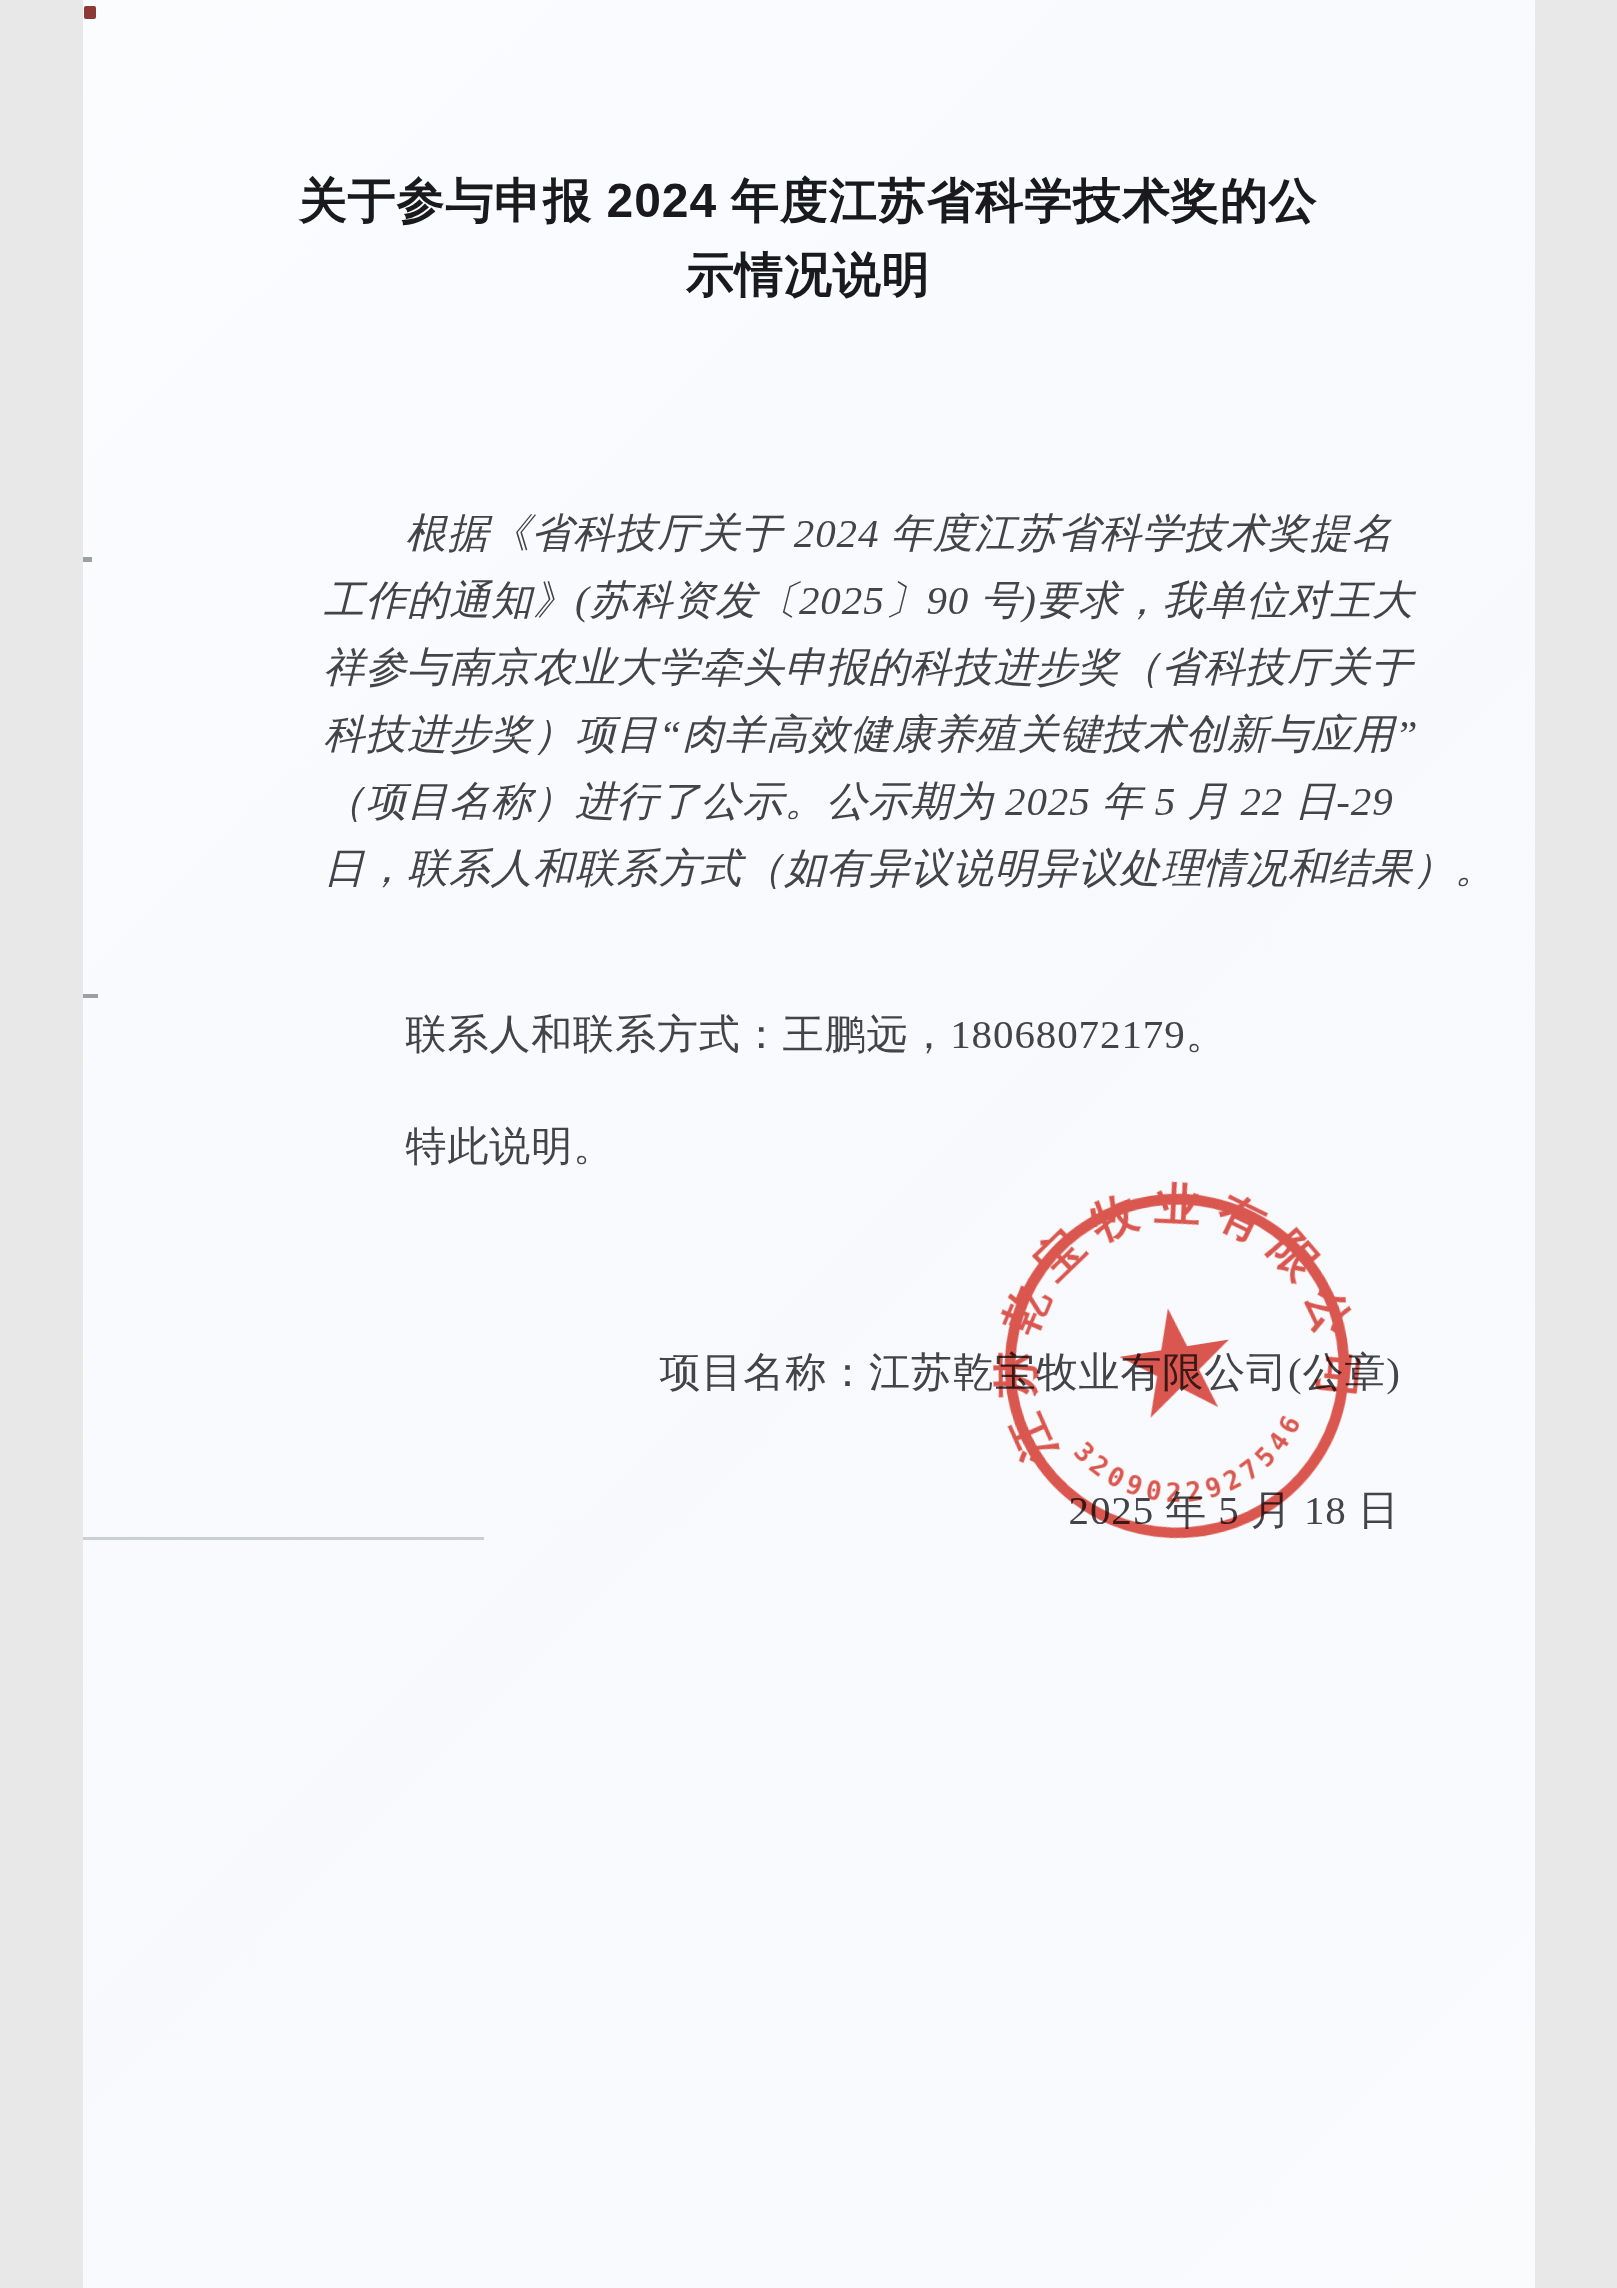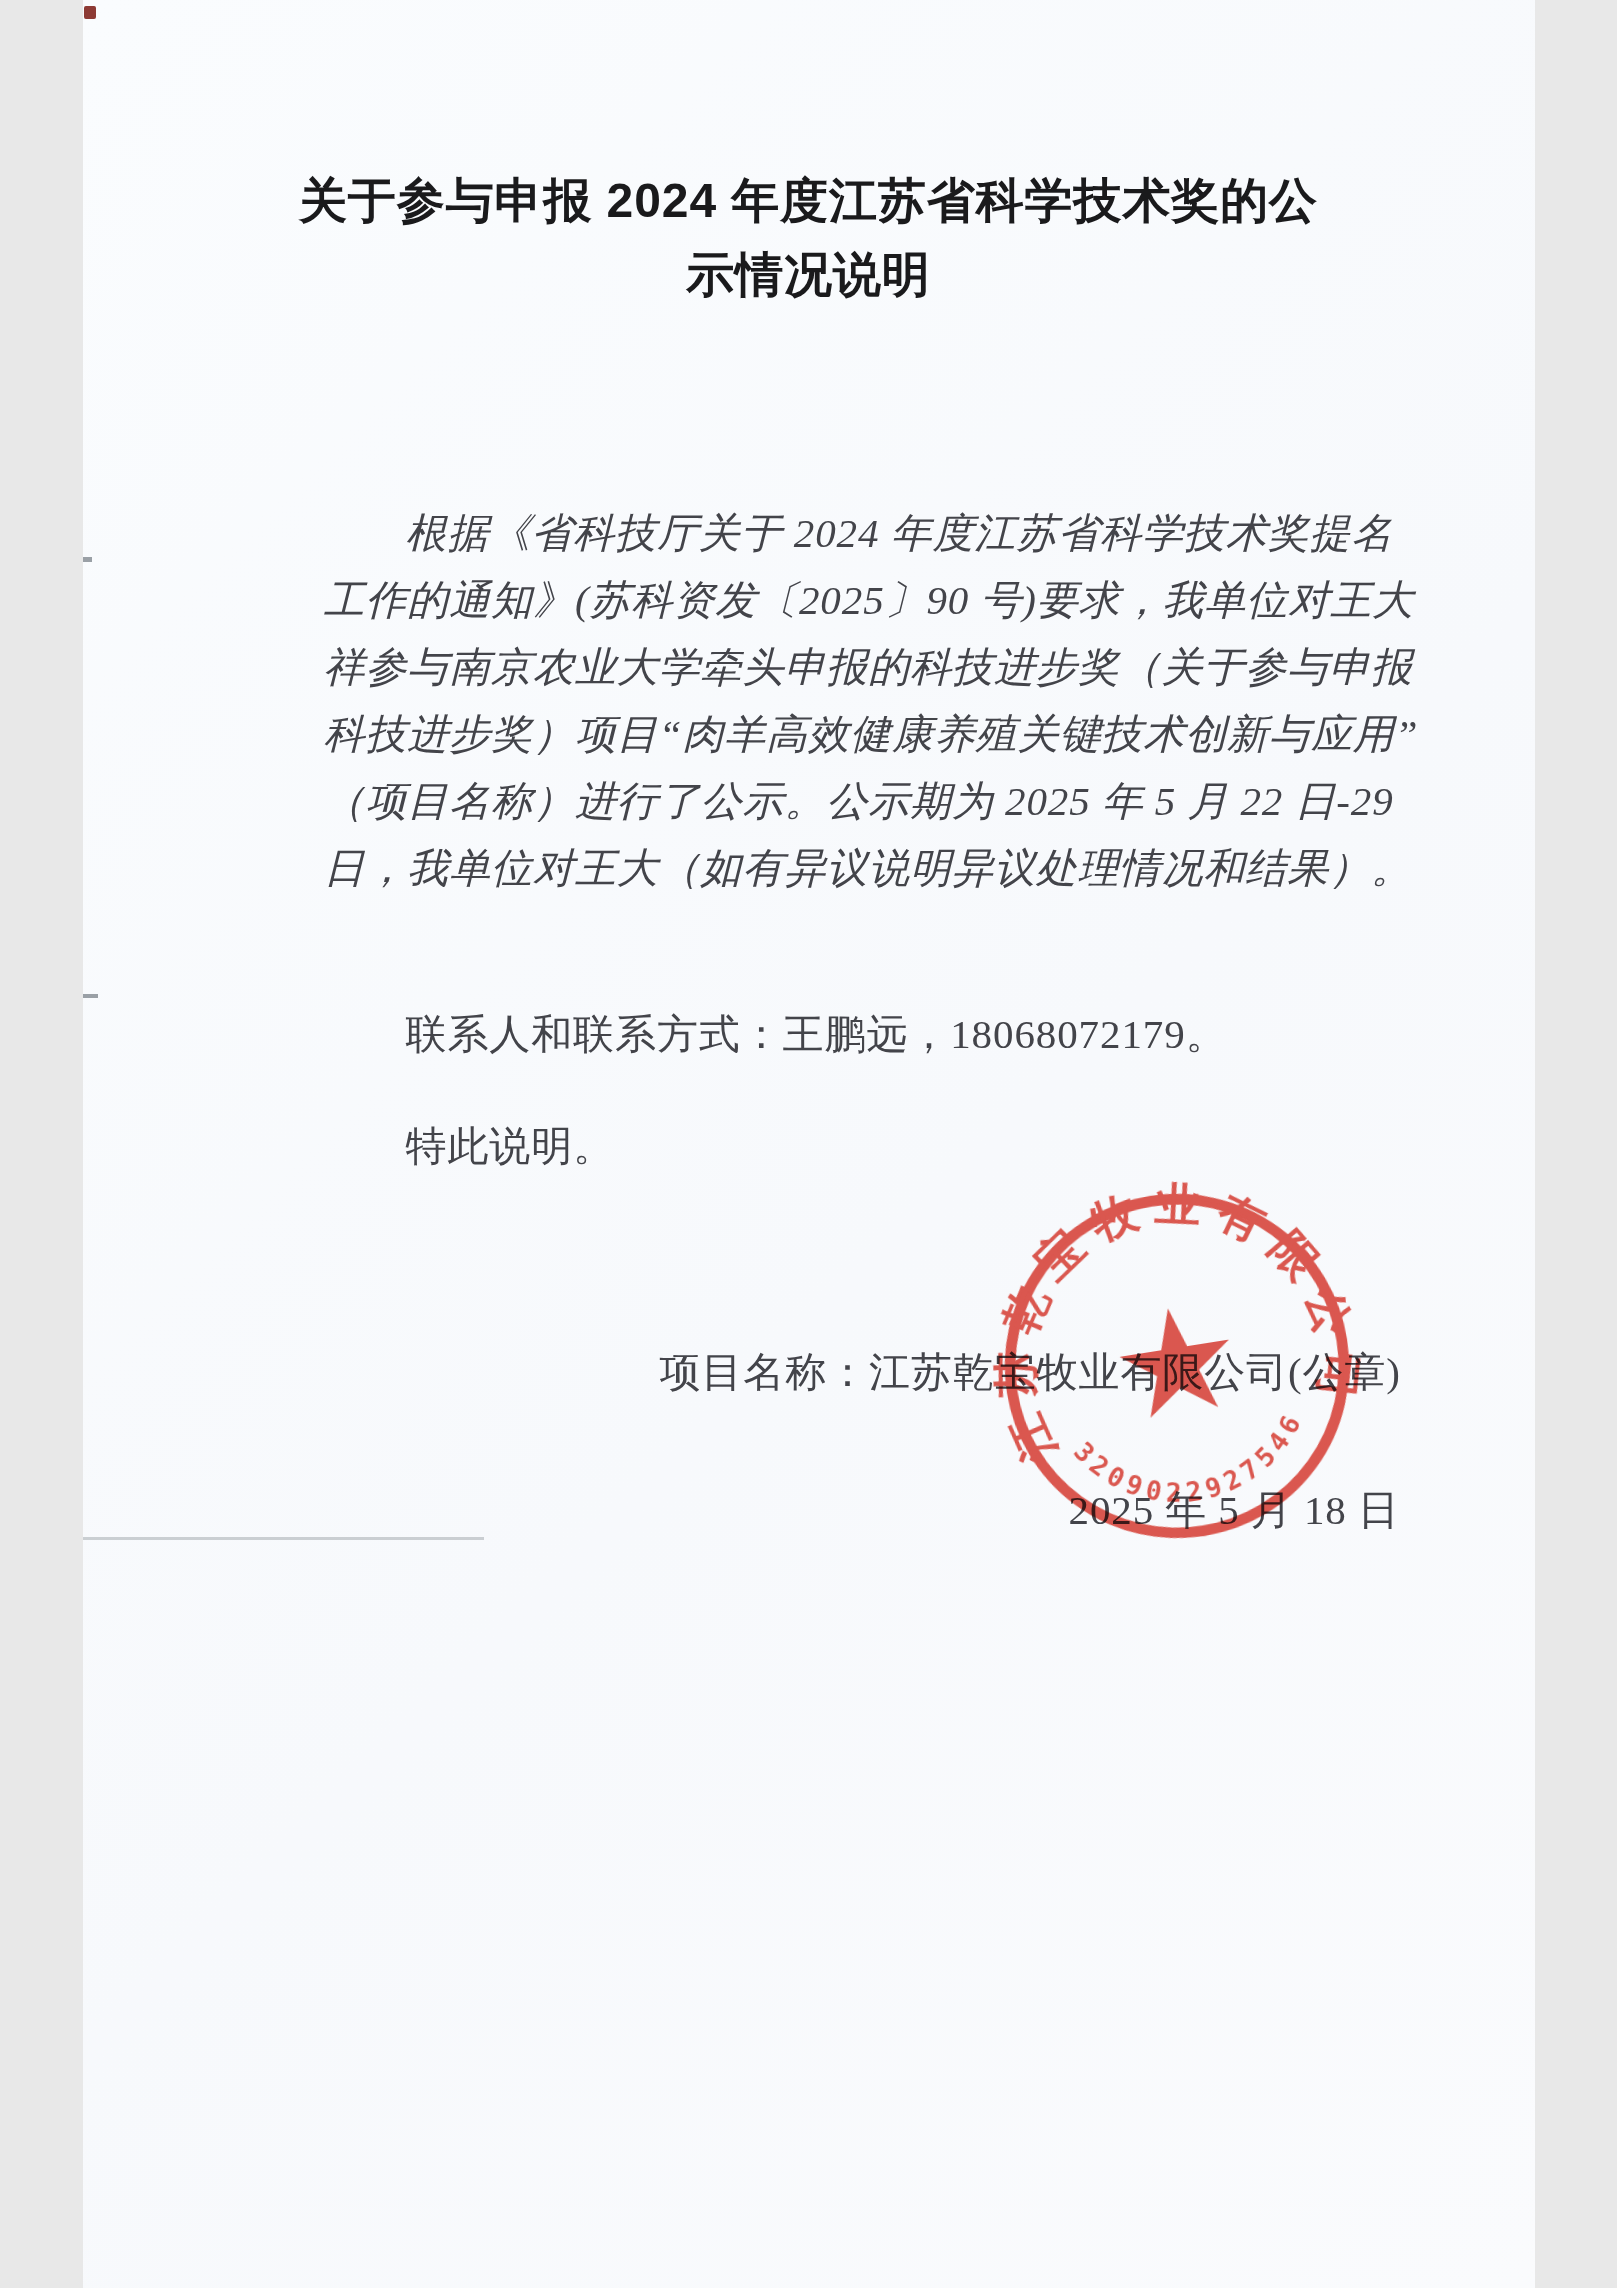--- a/index.html
+++ b/index.html
@@ -59,24 +59,24 @@
 <div class="page">
 
   <h1 class="doc-title">
     <span>关于参与申报 2024 年度江苏省科学技术奖的公</span>
     <span>示情况说明</span>
   </h1>
 
   <div class="body-block">
     <div class="line indent">根据《省科技厅关于 2024 年度江苏省科学技术奖提名</div>
     <div class="line">工作的通知》(苏科资发〔2025〕90 号)要求，我单位对王大</div>
-    <div class="line">祥参与南京农业大学牵头申报的科技进步奖（关于参与申报</div>
+    <div class="line">祥参与南京农业大学牵头申报的科技进步奖（省科技厅关于</div>
     <div class="line">科技进步奖）项目“肉羊高效健康养殖关键技术创新与应用”</div>
     <div class="line">（项目名称）进行了公示。公示期为 2025 年 5 月 22 日-29</div>
-    <div class="line">日，我单位对王大（如有异议说明异议处理情况和结果）。</div>
+    <div class="line">日，联系人和联系方式（如有异议说明异议处理情况和结果）。</div>
   </div>
 
   <p class="contact-line">联系人和联系方式：王鹏远，18068072179。</p>
   <p class="note-line">特此说明。</p>
   <p class="signature-line">项目名称：江苏乾宝牧业有限公司(公章)</p>
   <p class="date-line">2025 年 5 月 18 日</p>
 
   <svg class="stamp" viewBox="0 0 400 400" aria-hidden="true">
     <g fill="none" stroke="#dd4237">
       <circle cx="200" cy="200" r="172" stroke-width="11"></circle>

